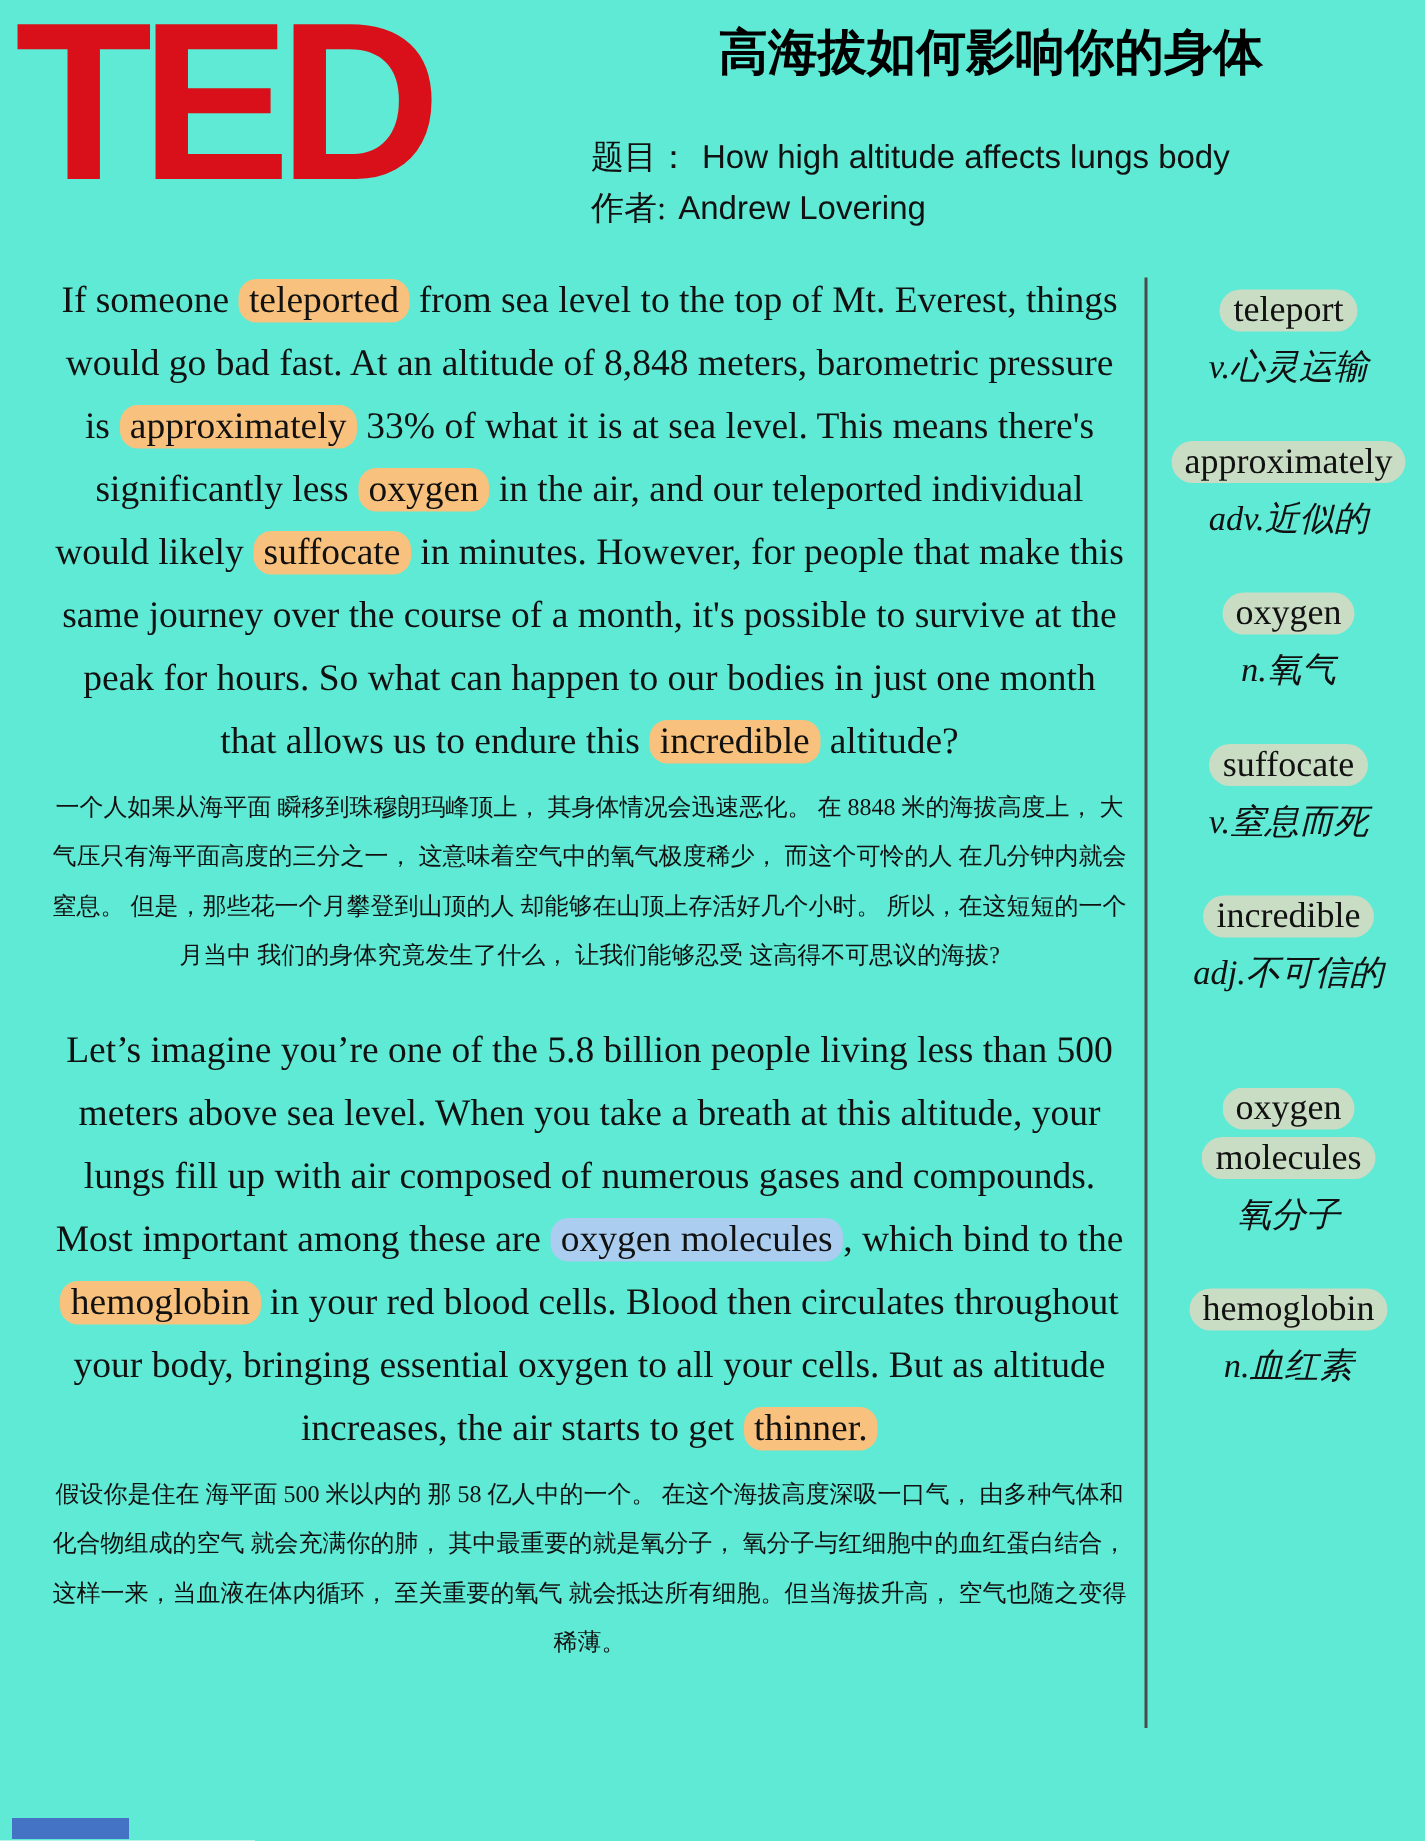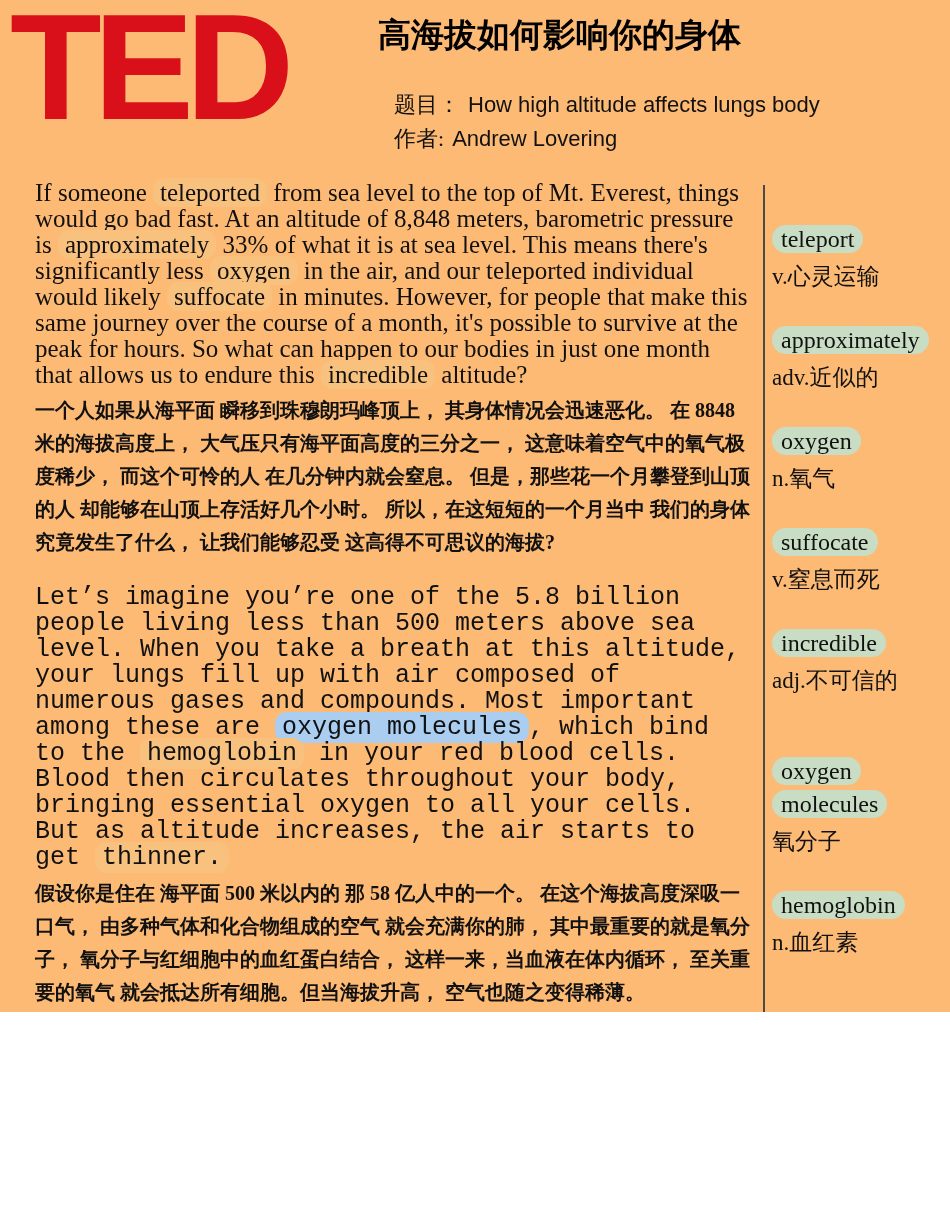--- a/index.html
+++ b/index.html
@@ -1,23 +1,24 @@
 <!DOCTYPE html>
 <html style="--ted-red: #d9101a; --highlight-orange: #f8c27e; --highlight-blue: #aacdf0; --highlight-green: #c9dcc4; --blue-bar: #4472c4;"><head>
 <meta charset="utf-8">
 <style>
   * { margin:0; padding:0; box-sizing:border-box; }
   html,body { background:#ffffff; }
   .page {
     position:relative;
-    width:950px; height:1012px;
-    background:#fdba74;
+    width:950px; height:1227px;
+    background:#5eead4;
     overflow:hidden;
     font-family:"Liberation Serif", serif;
     color:#111111;
+    text-align:center;
   }
   
   .ted-logo {
     position:absolute; left:10px; top:-8px;
     font-family:"Liberation Sans", sans-serif;
     font-weight:bold;
     font-size:150px;
     line-height:1.0;
     letter-spacing:-8px;
     color:var(--ted-red,#d9101a);
@@ -39,30 +40,29 @@
     color:#111;
   }
   .meta-topic  { top:90px; }
   .meta-author { top:124px; }
   .meta-label { margin-right:8px;font-family:Liberation Serif, serif; }
   
   .content {
     position:absolute; left:35px; top:180px; width:716px;
   }
   p.en {
-    font-size:25px; line-height:26px;
+    font-size:25px; line-height:42px;
     font-family:"Liberation Serif", serif;
   }
   p.zh {
-    font-size:20px; line-height:33px;
+    font-size:16px; line-height:33px;
     margin-top:6px;
     font-family:"Liberation Serif", serif;
-    font-weight:bold;
   }
-  p.en.second { margin-top:26px;font-family:Liberation Mono, monospace; }
+  p.en.second { margin-top:26px; }
   .hl {
     padding:1px 7px;
     border-radius:12px;
     -webkit-box-decoration-break:clone;
     box-decoration-break:clone;
   }
   .hl.orange { background:var(--highlight-orange,#f8c27e); }
   .hl.blue   { background:var(--highlight-blue,#aacdf0); }
   
   .divider {
@@ -78,26 +78,27 @@
   .vocab-entry { margin-bottom:33px; }
   .vocab-word {
     font-size:24px; line-height:30px;
     font-family:"Liberation Serif", serif;
     background:var(--highlight-green,#c9dcc4);
     border-radius:14px;
     padding:1px 9px;
     -webkit-box-decoration-break:clone;
     box-decoration-break:clone;
   }
-  .vocab-word-line { line-height:31px;margin-top:32px; }
+  .vocab-word-line { line-height:31px; }
   .vocab-def {
     margin-top:5px;
     font-size:23px; line-height:30px;
     font-family:"Liberation Serif", serif;
     color:#111;
+    font-style:italic;
   }
   
   .blue-bar {
     position:absolute; left:8px; top:1212px;
     width:78px; height:14px;
     background:var(--blue-bar,#4472c4);
   }
 </style>
 </head>
 <body>

